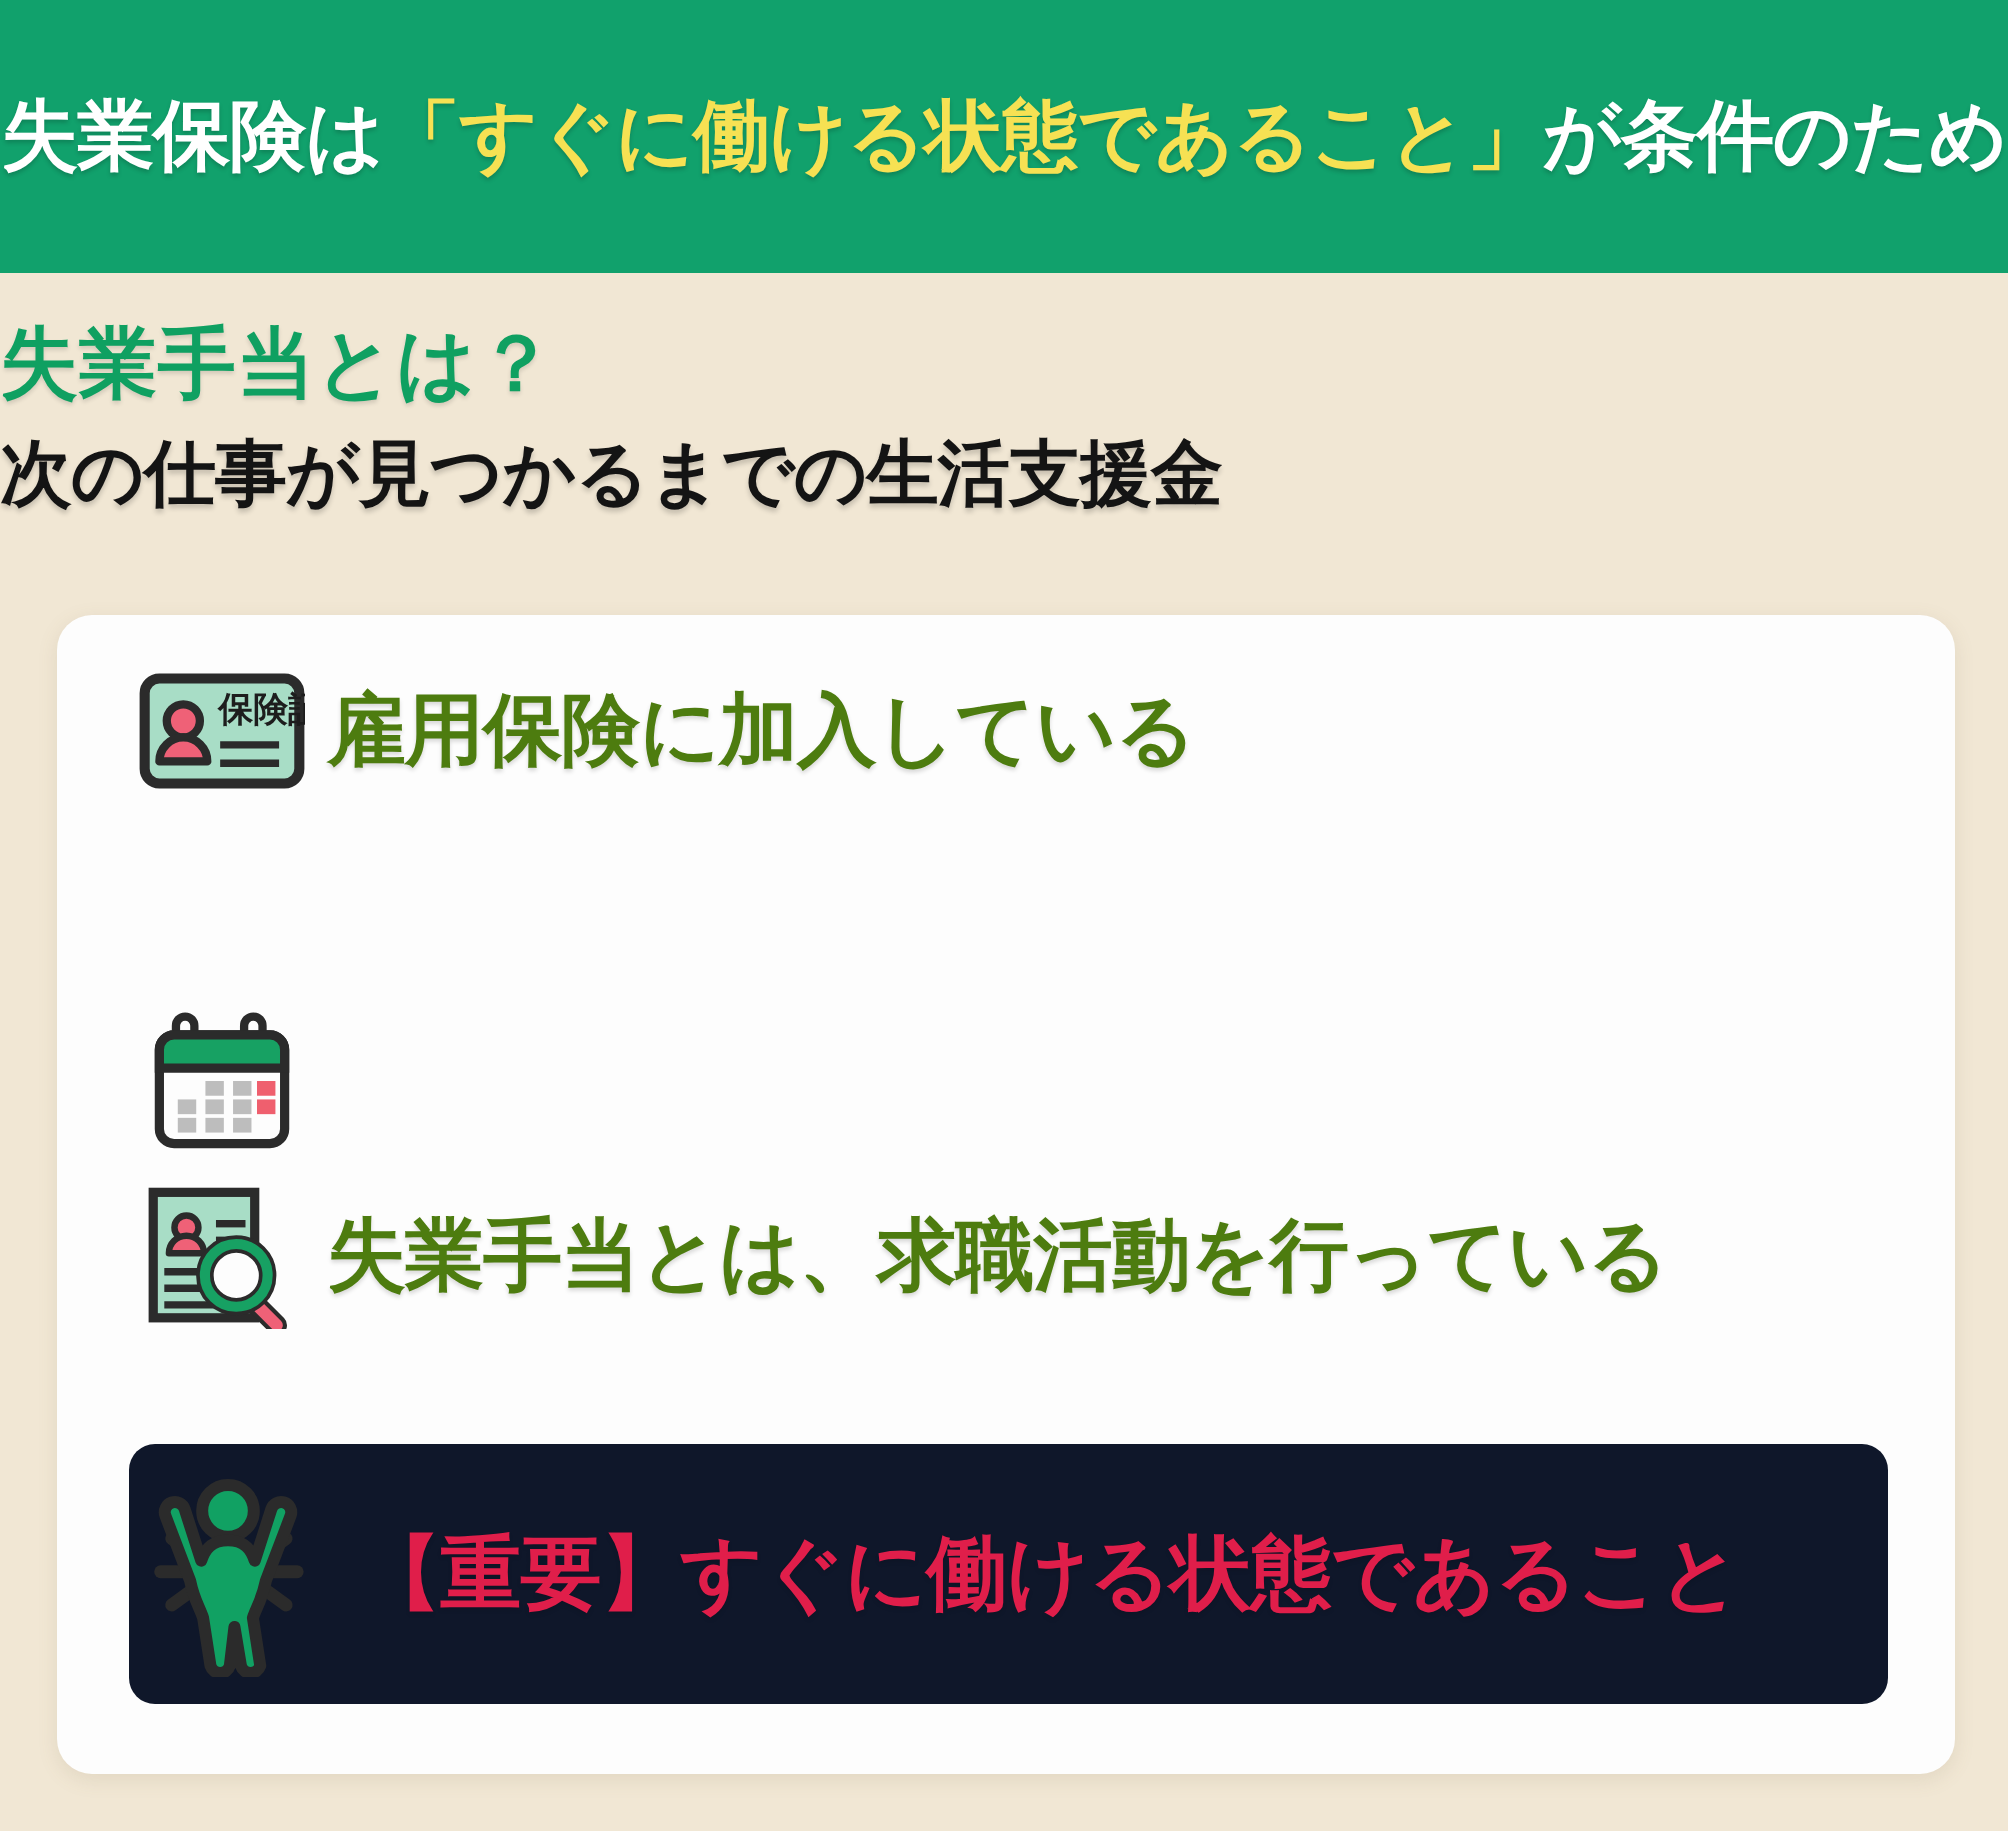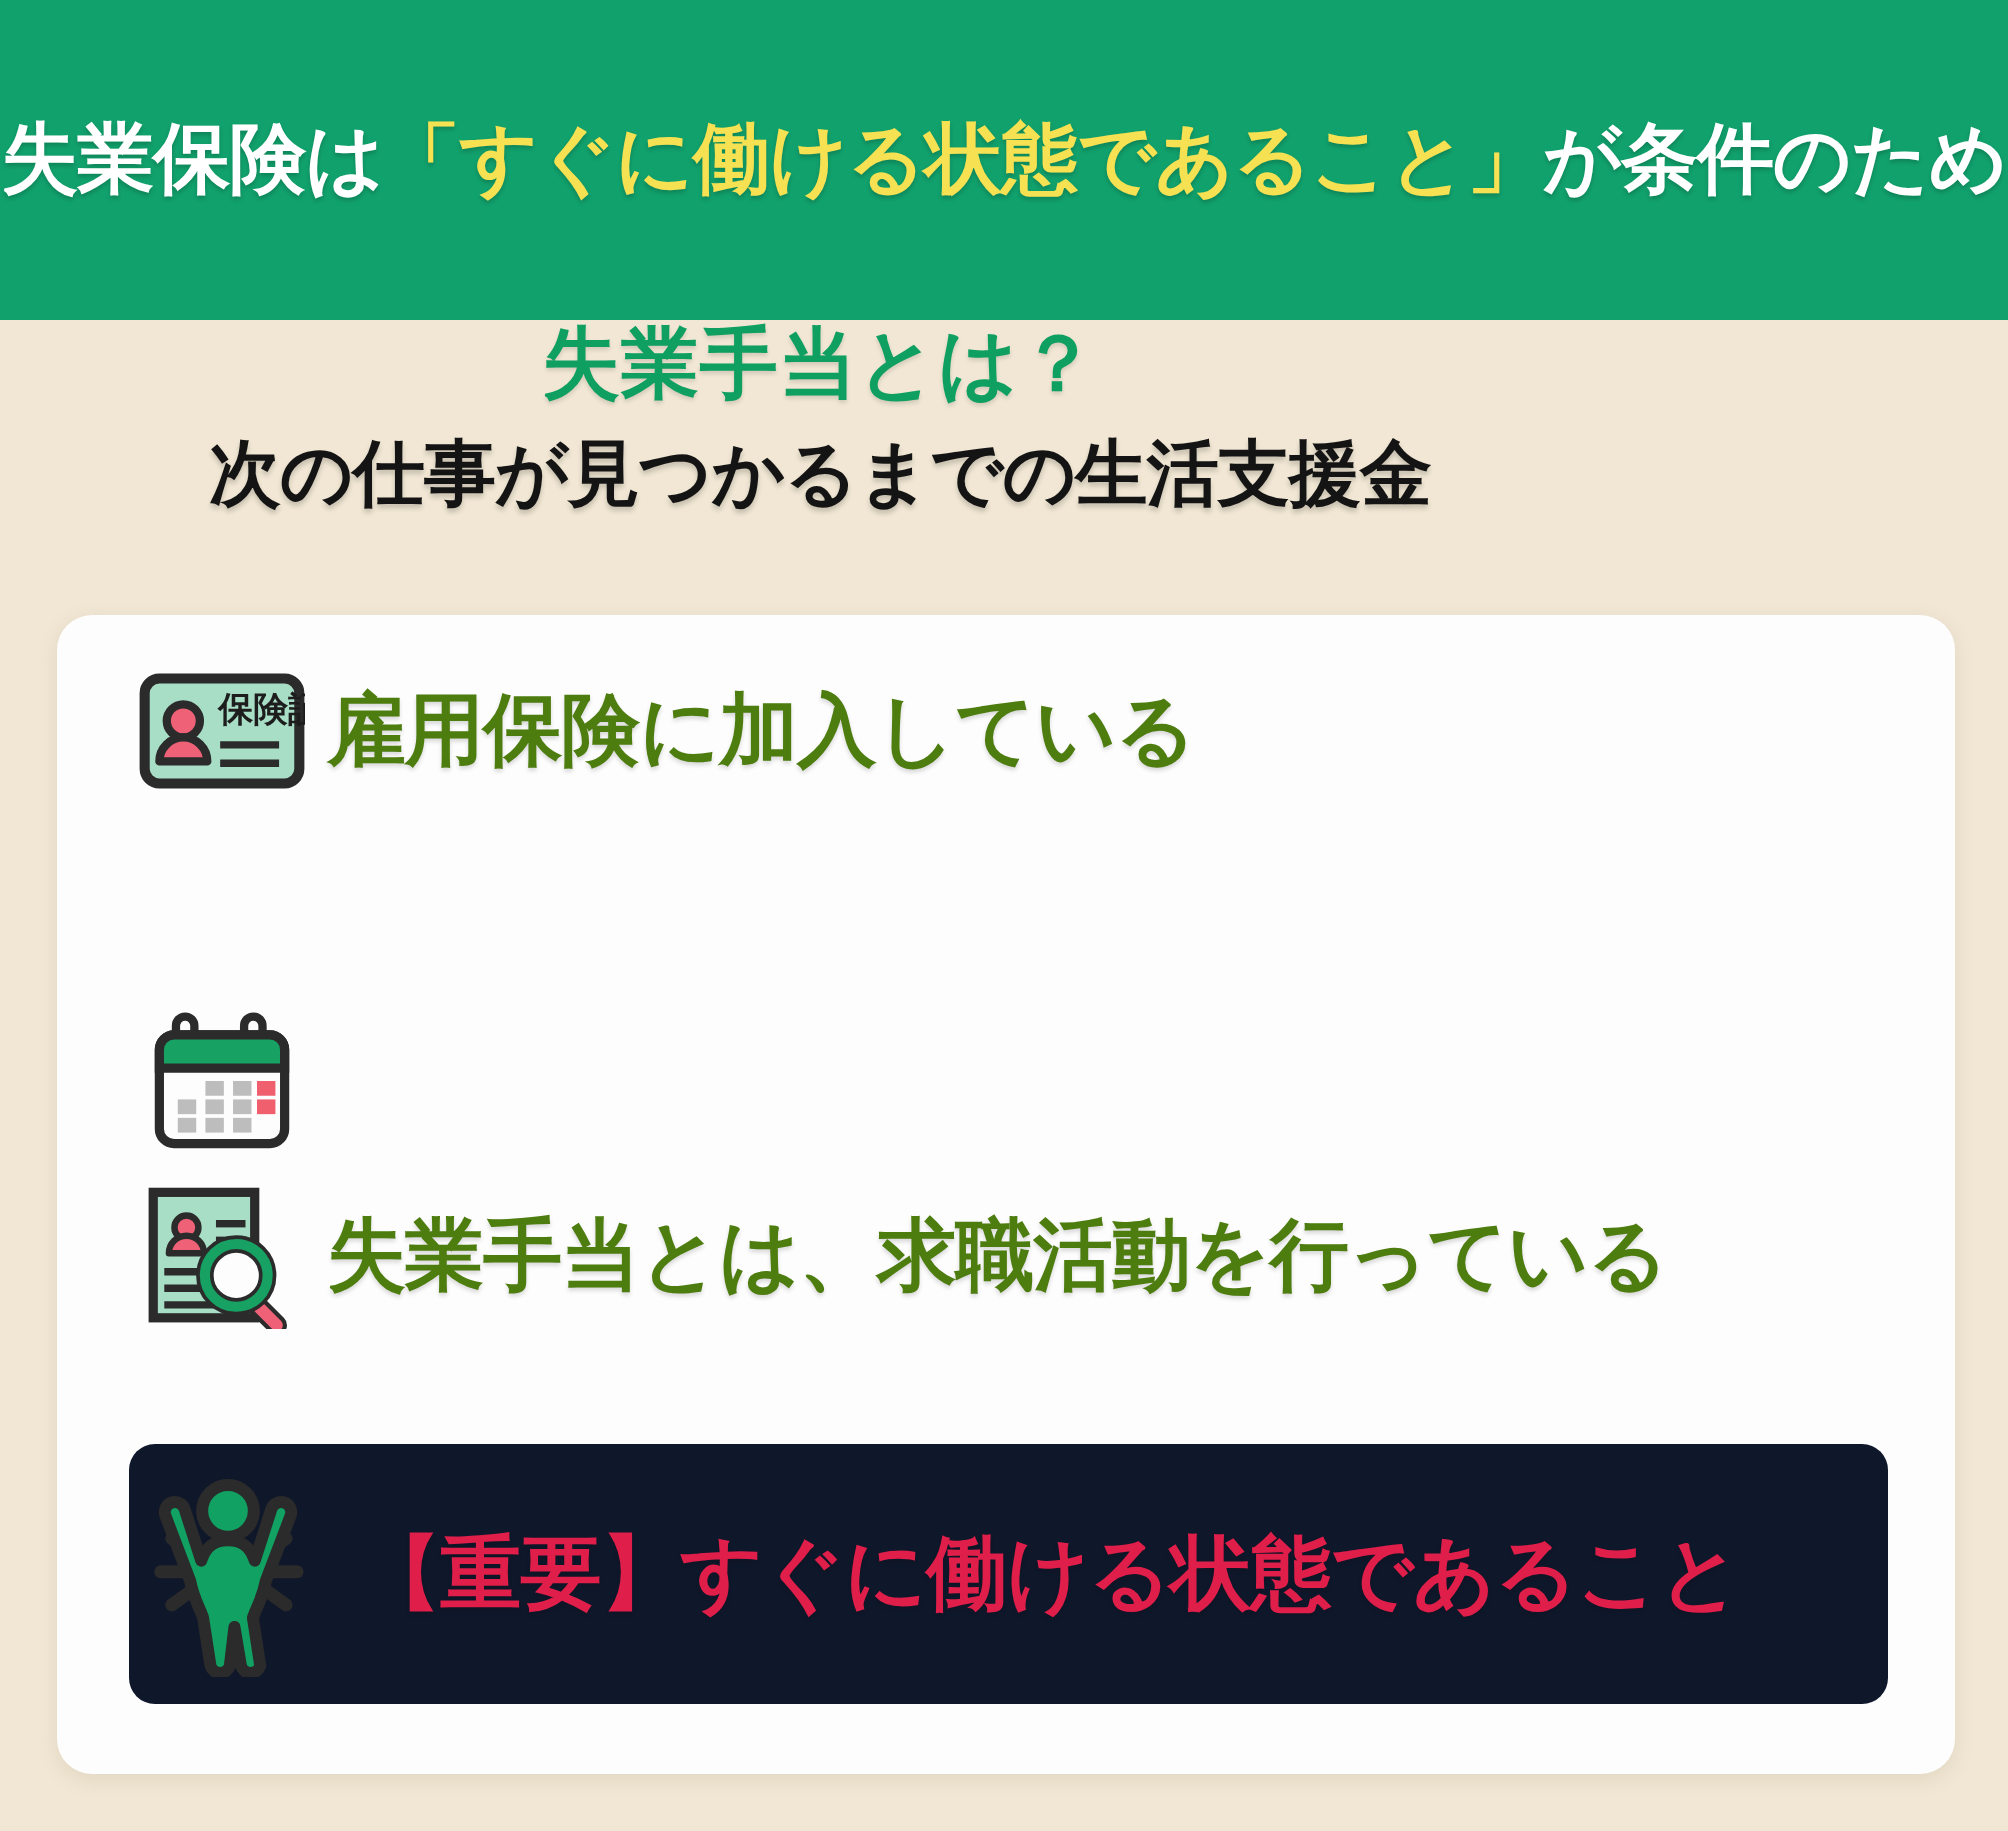--- a/index.html
+++ b/index.html
@@ -6,36 +6,36 @@
   html, body { width:2008px; height:1831px; }
   body {
     font-family: "Liberation Sans", "DejaVu Sans", sans-serif;
     background:#f1e7d4;
     overflow:hidden;
     position:relative;
   }
 
   
   .banner {
-    position:absolute; left:0; top:0; width:2008px; height:320px;
+    position:absolute; left:0; top:0; width:2008px; height:273px;
     background:#11a16c;
     display:flex; align-items:center; justify-content:center;
   }
   .banner-text {
     font-size:77px; font-weight:bold; color:#ffffff;
     letter-spacing:-0.9px; white-space:nowrap;
     text-shadow:0 2.8px 4.6px rgba(0,0,0,0.18);
     font-family:"Liberation Sans","DejaVu Sans",sans-serif;
   }
   .banner-text .hl { color:#f6e153; }
 
   
   .title-zone {
     position:absolute; left:0; top:273px; width:1640px;
-    display:flex; flex-direction:column; align-items:center;
+    display:flex; flex-direction:column; 
   }
   .subtitle-green {
     margin-top:39px;
     font-size:78px; font-weight:bold; color:#0fa061;
     letter-spacing:0.9px; white-space:nowrap;
     text-shadow:0 2.8px 4.6px rgba(0,0,0,0.13);
   }
   .subtitle-black {
     margin-top:9.2px;
     font-size:72px; font-weight:bold; color:#141414;

